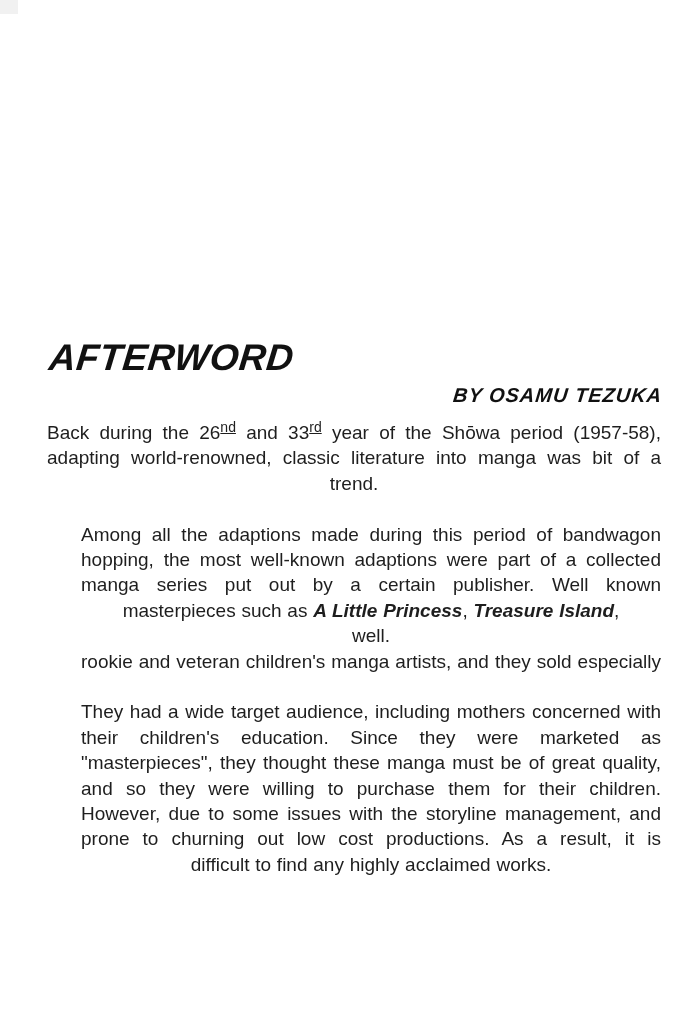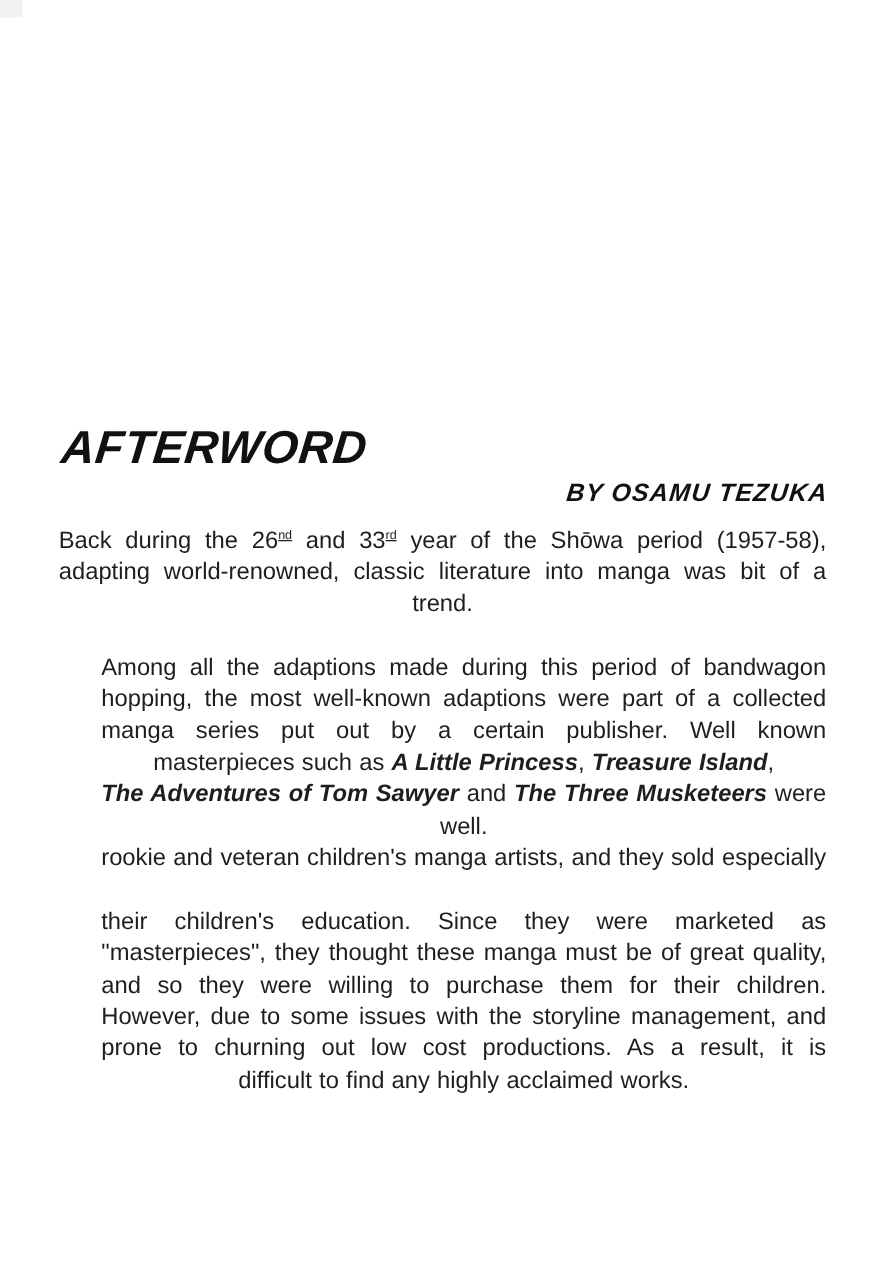--- a/index.html
+++ b/index.html
@@ -68,21 +68,21 @@
   }
   .line.just {
     text-align: justify;
     text-align-last: justify;
   }
   .book-title {
     font-weight: 700;
     font-style: italic;
   }
   sup.sup {
-    font-size: 10px;
+    font-size: 14px;
     line-height: 0;
     vertical-align: 7px;
     text-decoration: underline;
   }
 </style>
 </head>
 <body>
 
 <div class="page">
   <div class="corner-artifact"></div>
@@ -93,25 +93,25 @@
         <div class="para">
           <div class="line just"><span>Back during the 26</span><sup class="sup">nd</sup><span> and 33</span><sup class="sup">rd</sup><span> year of the Shōwa period (1957-58),</span></div>
           <div class="line just"><span>adapting world-renowned, classic literature into manga was bit of a</span></div>
           <div class="line"><span>trend.</span></div>
         </div>
         <div class="para">
           <div class="line just"><span>Among all the adaptions made during this period of bandwagon</span></div>
           <div class="line just"><span>hopping, the most well-known adaptions were part of a collected</span></div>
           <div class="line just"><span>manga series put out by a certain publisher.  Well known</span></div>
           <div class="line"><span>masterpieces such as </span><span class="book-title">A Little Princess</span><span>, </span><span class="book-title">Treasure Island</span><span>,</span></div>
-          <div class="line just"><span class="book-title">The Adventures of Tom Sawyer</span><span> and </span><span class="book-title">The Three Musketeers</span><span> were</span></div>
           <div class="line"><span>well.</span></div>
           <div class="line just"><span>rookie and veteran children's manga artists, and they sold especially</span></div>
         </div>
         <div class="para">
+          <div class="line just"><span>They had a wide target audience, including mothers concerned with</span></div>
           <div class="line just"><span>their children's education.  Since they were marketed as</span></div>
           <div class="line just"><span>"masterpieces", they thought these manga must be of great quality,</span></div>
           <div class="line just"><span>and so they were willing to purchase them for their children.</span></div>
           <div class="line just"><span>However, due to some issues with the storyline management, and</span></div>
           <div class="line just"><span>prone to churning out low cost productions.  As a result, it is</span></div>
           <div class="line"><span>difficult to find any highly acclaimed works.</span></div>
         </div>
       </div>
   </div>
 </div>

